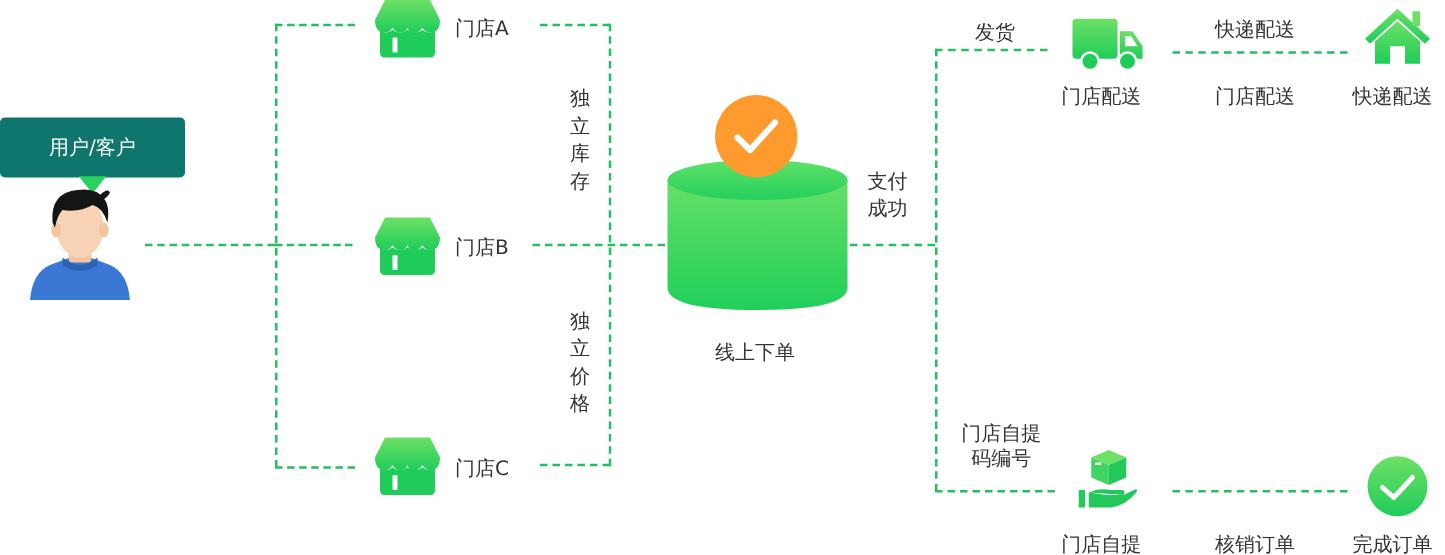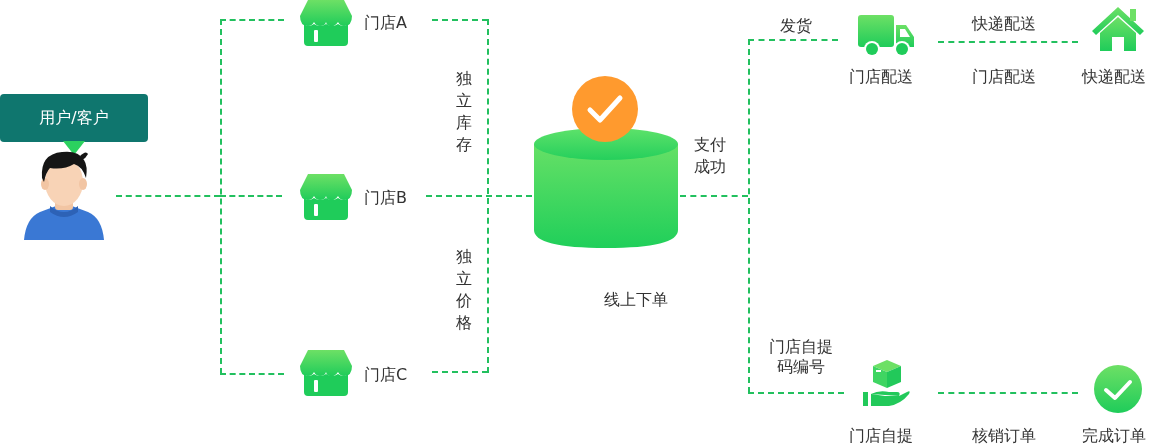--- a/index.html
+++ b/index.html
@@ -95,21 +95,21 @@
   </div>
 
 <svg style="left:534px;top:128px" width="144" height="120" viewBox="0 0 144 120">
   <path d="M0 16 V102 Q0 120 72 120 Q144 120 144 102 V16 Z" fill="url(#g-cyl)"></path>
   <ellipse cx="72" cy="16" rx="72" ry="16" fill="url(#g-cyltop)"></ellipse>
 </svg>
 <svg style="left:572px;top:76px" width="66" height="66" viewBox="0 0 66 66">
   <circle cx="33" cy="33" r="33" fill="#ff9a2e"></circle>
   <path d="M18 34 L28 44 L48 22" fill="none" stroke="#fff" stroke-width="5" stroke-linecap="round" stroke-linejoin="round"></path>
 </svg>
-<div class="label" style="left:572px;top:290px;margin-left:32px;">线上下单</div>
+<div class="label" style="left:572px;top:272px;">线上下单</div>
 
 <div class="vlabel" style="left:694px;top:135px;width:38px;text-align:left;font-family:Liberation Mono, monospace;">
   <span><div>支付</div><div>成功</div></span>
 </div>
 
 <div class="hd" style="left:680px;top:195px;width:68px;"></div>
 <div class="vd" style="left:748px;top:39px;height:354px;"></div>
 <div class="hd" style="left:748px;top:39px;width:90px;"></div>
 <div class="hd" style="left:748px;top:392px;width:96px;"></div>
 

